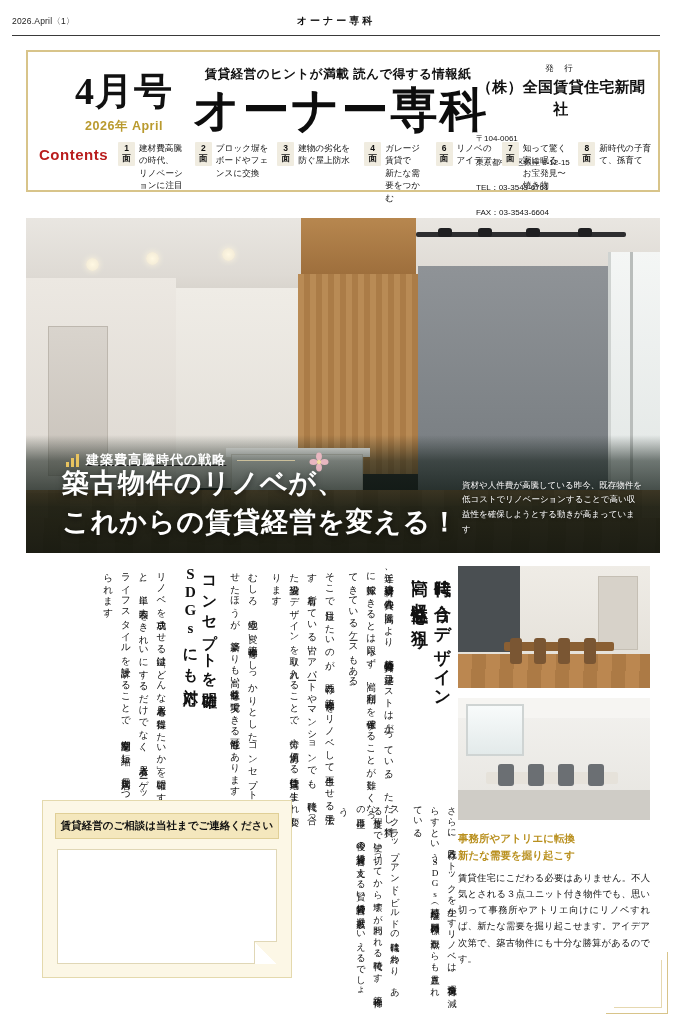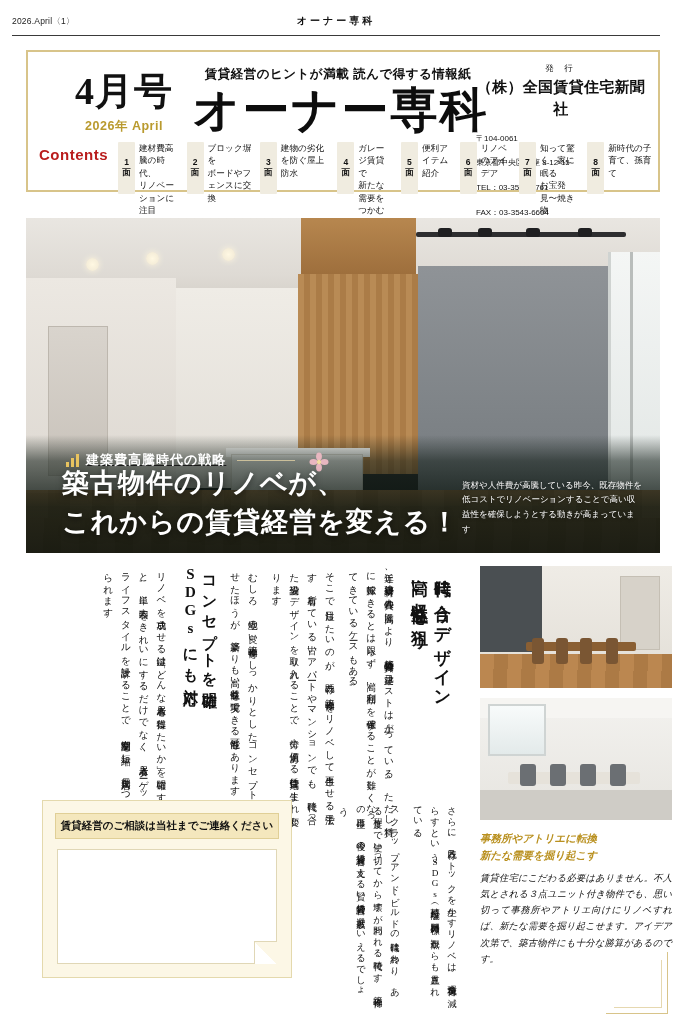--- a/index.html
+++ b/index.html
@@ -72,21 +72,21 @@
     display:flex; align-items:flex-start;
   }
   .contents .label {
     font-size:15px; font-weight:700; letter-spacing:.5px; color:#b91c1c;
     width:92px; padding-top:4px; padding-left:13px;
   }
   .toc { display:flex; flex:1; gap:0; }
   .toc-item { display:flex; align-items:flex-start; padding-right:8px; }
   .toc-item .pg {
     background:#f0ece0; color:#111; font-size:8.5px; font-weight:700;
-    padding:16px 3px; margin-right:4px; line-height:1.15; text-align:center;
+    padding:2px 3px; margin-right:4px; line-height:1.15; text-align:center;
     min-width:17px; border-radius:1px;
   }
   .toc-item .tx { font-size:8.6px; line-height:1.45; color:#111; }
 
   
   .hero {
     position:absolute; top:218px; left:26px; width:634px; height:335px;
     overflow:hidden; background:#2b2b2b;
   }
   .hero-img { position:absolute; inset:0; }
@@ -184,21 +184,21 @@
     margin:10px 14px; height:115px; background:#fff; border:1px solid #e0d7b6;
     position:relative;
   }
   .consult .blank::after{
     content:""; position:absolute; right:-1px; bottom:-1px; width:22px; height:22px;
     background:linear-gradient(225deg,#fcf7e6 50%, #fff 50%);
     border-left:1px solid #e0d7b6; border-top:1px solid #e0d7b6;
   }
 
   
-  .rail { position:absolute; right:14px; top:566px; width:192px;font-style:italic; }
+  .rail { position:absolute; right:36px; top:566px; width:192px; }
   .rail-photo { width:192px; height:122px; overflow:hidden; position:relative; background:#ddd; margin-bottom:10px; }
   
   .pa-wall{position:absolute;inset:0;background:linear-gradient(180deg,#efece6,#e2ded6);}
   .pa-dark{position:absolute;left:0;top:0;width:62px;height:86px;background:#4a4f52;}
   .pa-wood{position:absolute;left:62px;top:0;width:46px;height:80px;background:repeating-linear-gradient(90deg,#b0catrans 0 0),linear-gradient(180deg,#b98b55,#a97c48);}
   .pa-door{position:absolute;right:12px;top:10px;width:40px;height:74px;background:#d7d2c9;border:1px solid #c5bfb4;}
   .pa-table{position:absolute;left:46px;top:76px;width:110px;height:9px;background:#8a5f33;border-radius:2px;}
   .pa-chair{position:absolute;width:12px;height:26px;background:#7a5633;border-radius:3px;top:72px;}
   .pa-floor{position:absolute;left:0;bottom:0;width:100%;height:34px;background:repeating-linear-gradient(92deg,#bb8750 0 14px,#ac7a45 14px 28px);}
   
@@ -266,24 +266,20 @@
 ボードやフェンスに交換</span>
       </div>
       <div class="toc-item">
         <span class="pg">3面</span>
         <span class="tx" style="white-space:pre-line">建物の劣化を防ぐ屋上防水</span>
       </div>
       <div class="toc-item">
         <span class="pg">4面</span>
         <span class="tx" style="white-space:pre-line">ガレージ賃貸で
 新たな需要をつかむ</span>
-      </div>
-      <div class="toc-item">
-        <span class="pg">5面</span>
-        <span class="tx" style="white-space:pre-line">便利アイテム紹介</span>
       </div>
       <div class="toc-item">
         <span class="pg">6面</span>
         <span class="tx" style="white-space:pre-line">リノベのアイデア</span>
       </div>
       <div class="toc-item">
         <span class="pg">7面</span>
         <span class="tx" style="white-space:pre-line">知って驚く　家に眠る
 お宝発見〜焼き物</span>
       </div>

